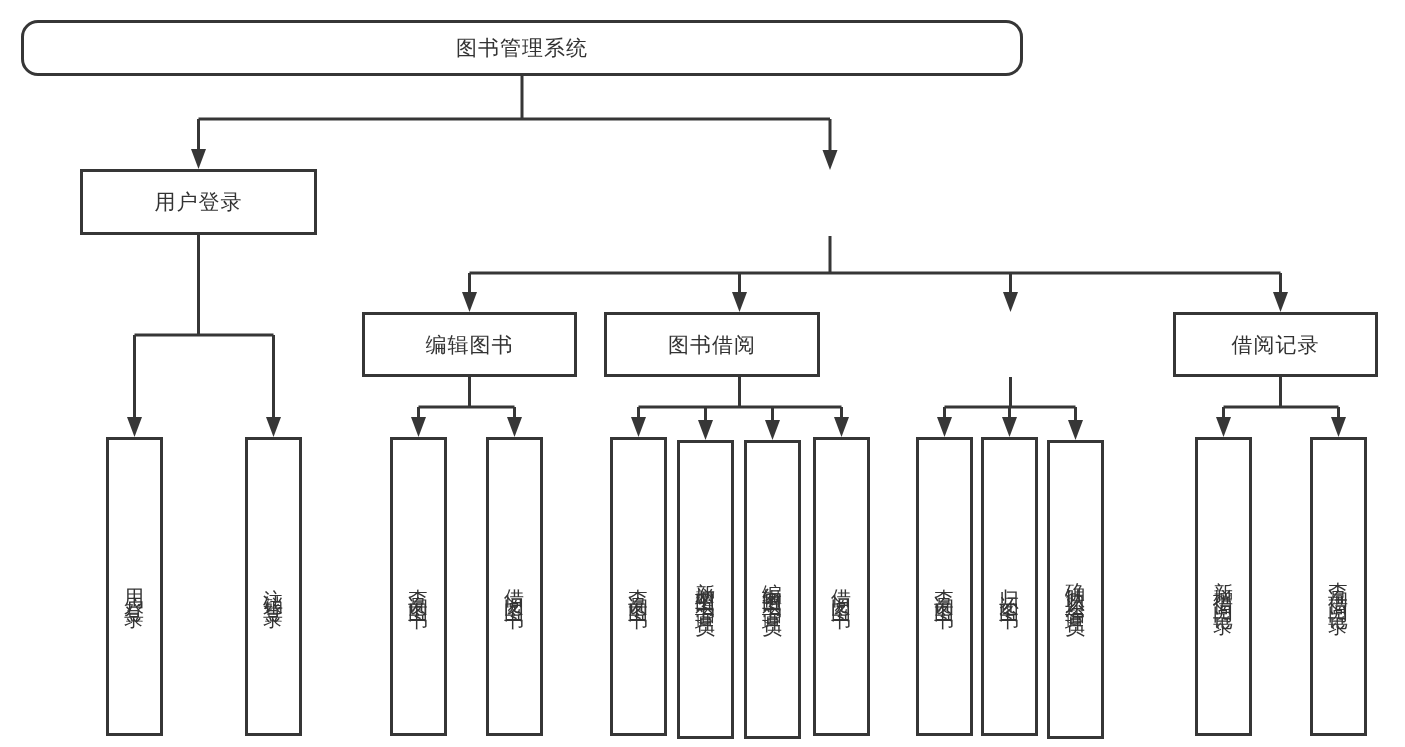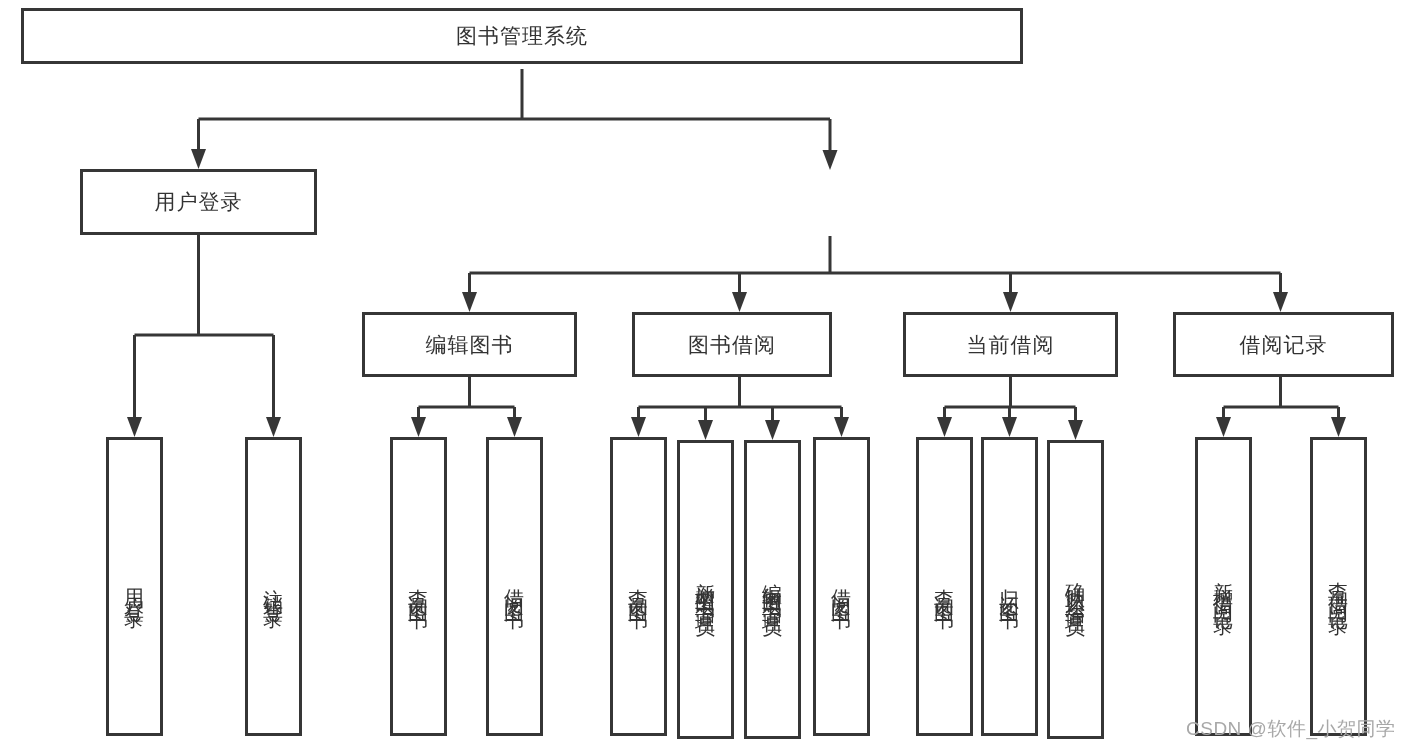--- a/index.html
+++ b/index.html
@@ -88,42 +88,40 @@
       <polygon points="765,420 780,420 772.5,440"></polygon>
       <polygon points="834,417 849,417 841.5,437"></polygon>
       <polygon points="937,417 952,417 944.5,437"></polygon>
       <polygon points="1002,417 1017,417 1009.5,437"></polygon>
       <polygon points="1068,420 1083,420 1075.5,440"></polygon>
       <polygon points="1216,417 1231,417 1223.5,437"></polygon>
       <polygon points="1331,417 1346,417 1338.5,437"></polygon>
     </g>
   </svg>
 
-  <div class="box h-box" style="left:21px; top:8px; width:1002px; height:56px;">图书管理系统</div>
+  <div class="box h-box" style="left:21px; top:20px; width:1002px; height:56px;border-radius:17px;">图书管理系统</div>
 
   <div class="box h-box" style="left:80px; top:169px; width:237px; height:66px;">用户登录</div>
 
   <div class="box h-box" style="left:362px; top:312px; width:215px; height:65px;">编辑图书</div>
-  <div class="box h-box" style="left:632px; top:312px; width:200px; height:65px;">图书借阅</div>
-  <div class="box h-box" style="left:903px; top:312px; width:215px; height:65px;">当前借阅</div>
-  <div class="box h-box" style="left:1173px; top:312px; width:221px; height:65px;">借阅记录</div>
+  <div class="box h-box" style="left:604px; top:312px; width:216px; height:65px;">图书借阅</div>
+  <div class="box h-box" style="left:1173px; top:312px; width:205px; height:65px;">借阅记录</div>
 
   <div class="box v-box" style="left:106px; top:437px; width:57px; height:299px;">用户登录</div>
   <div class="box v-box" style="left:245px; top:437px; width:57px; height:299px;">注销登录</div>
 
   <div class="box v-box" style="left:390px; top:437px; width:57px; height:299px;">查询图书</div>
   <div class="box v-box" style="left:486px; top:437px; width:57px; height:299px;">借阅图书</div>
 
   <div class="box v-box" style="left:610px; top:437px; width:57px; height:299px;">查询图书</div>
   <div class="box v-box" style="left:677px; top:440px; width:57px; height:299px; letter-spacing:5px;">新增图书（管理员）</div>
   <div class="box v-box" style="left:744px; top:440px; width:57px; height:299px; letter-spacing:5px;">编辑图书（管理员）</div>
   <div class="box v-box" style="left:813px; top:437px; width:57px; height:299px;">借阅图书</div>
 
   <div class="box v-box" style="left:916px; top:437px; width:57px; height:299px;">查询图书</div>
   <div class="box v-box" style="left:981px; top:437px; width:57px; height:299px;">归还图书</div>
   <div class="box v-box" style="left:1047px; top:440px; width:57px; height:299px; letter-spacing:5px;">确认归还（管理员）</div>
 
   <div class="box v-box" style="left:1195px; top:437px; width:57px; height:299px;">新增借阅记录</div>
   <div class="box v-box" style="left:1310px; top:437px; width:57px; height:299px;">查询借阅记录</div>
 
-  <div id="watermark">CSDN @软件_小贺同学</div>
 
 </div>
 
 </body></html>

